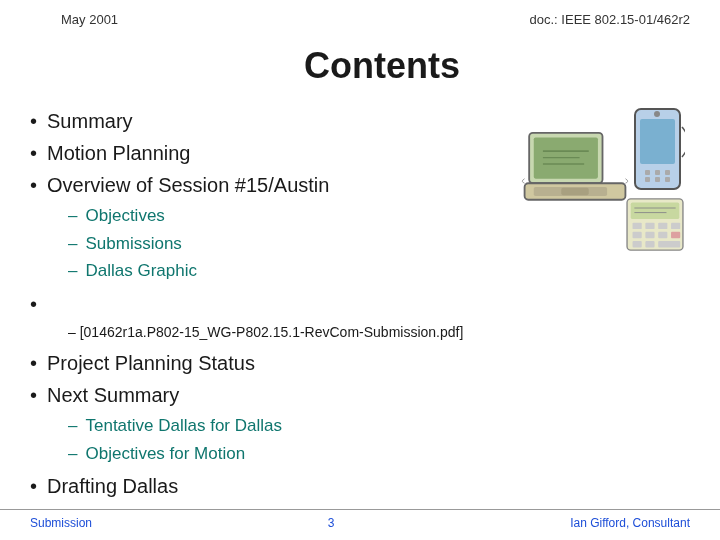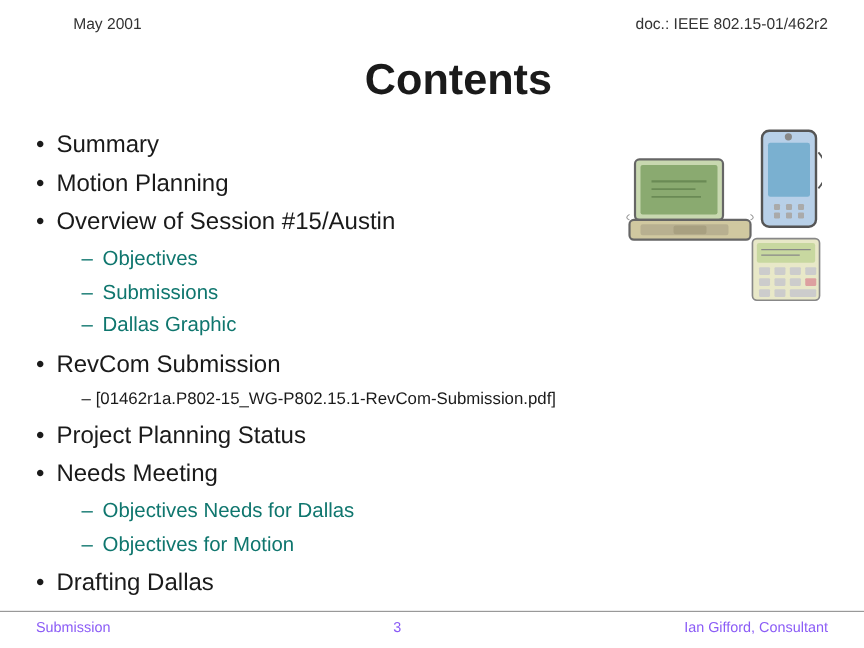--- a/index.html
+++ b/index.html
@@ -134,21 +134,21 @@
     }
     .footer {
       position: absolute;
       bottom: 10px;
       left: 0;
       right: 0;
       display: flex;
       justify-content: space-between;
       padding: 0 30px;
       font-size: 12px;
-      color: #8b5cf6;
+      color: #1d4ed8;
       border-top: 1px solid #999;
       padding-top: 6px;
     }
   </style>
 </head>
 <body>
 
 <div class="slide">
 
   <div class="header">
@@ -191,40 +191,39 @@
           </li>
           <li>
             <span>Dallas Graphic</span>
           </li>
         </ul>
       </li>
 
       <li class="main-bullet-item">
         <div class="bullet-main">
           <span class="bullet-dot">•</span>
-          <span>RevCom Submission</span>
         </div>
         <div class="revcom-link">[01462r1a.P802-15_WG-P802.15.1-RevCom-Submission.pdf]</div>
       </li>
 
       <li class="main-bullet-item">
         <div class="bullet-main">
           <span class="bullet-dot">•</span>
           <span>Project Planning Status</span>
         </div>
       </li>
 
       <li class="main-bullet-item">
         <div class="bullet-main">
           <span class="bullet-dot">•</span>
-          <span>Needs Meeting</span>
+          <span>Next Summary</span>
         </div>
         <ul class="sub-list">
           <li>
-            <span>Objectives Needs for Dallas</span>
+            <span>Tentative Dallas for Dallas</span>
           </li>
           <li>
             <span>Objectives for Motion</span>
           </li>
         </ul>
       </li>
 
       <li class="main-bullet-item">
         <div class="bullet-main">
           <span class="bullet-dot">•</span>

